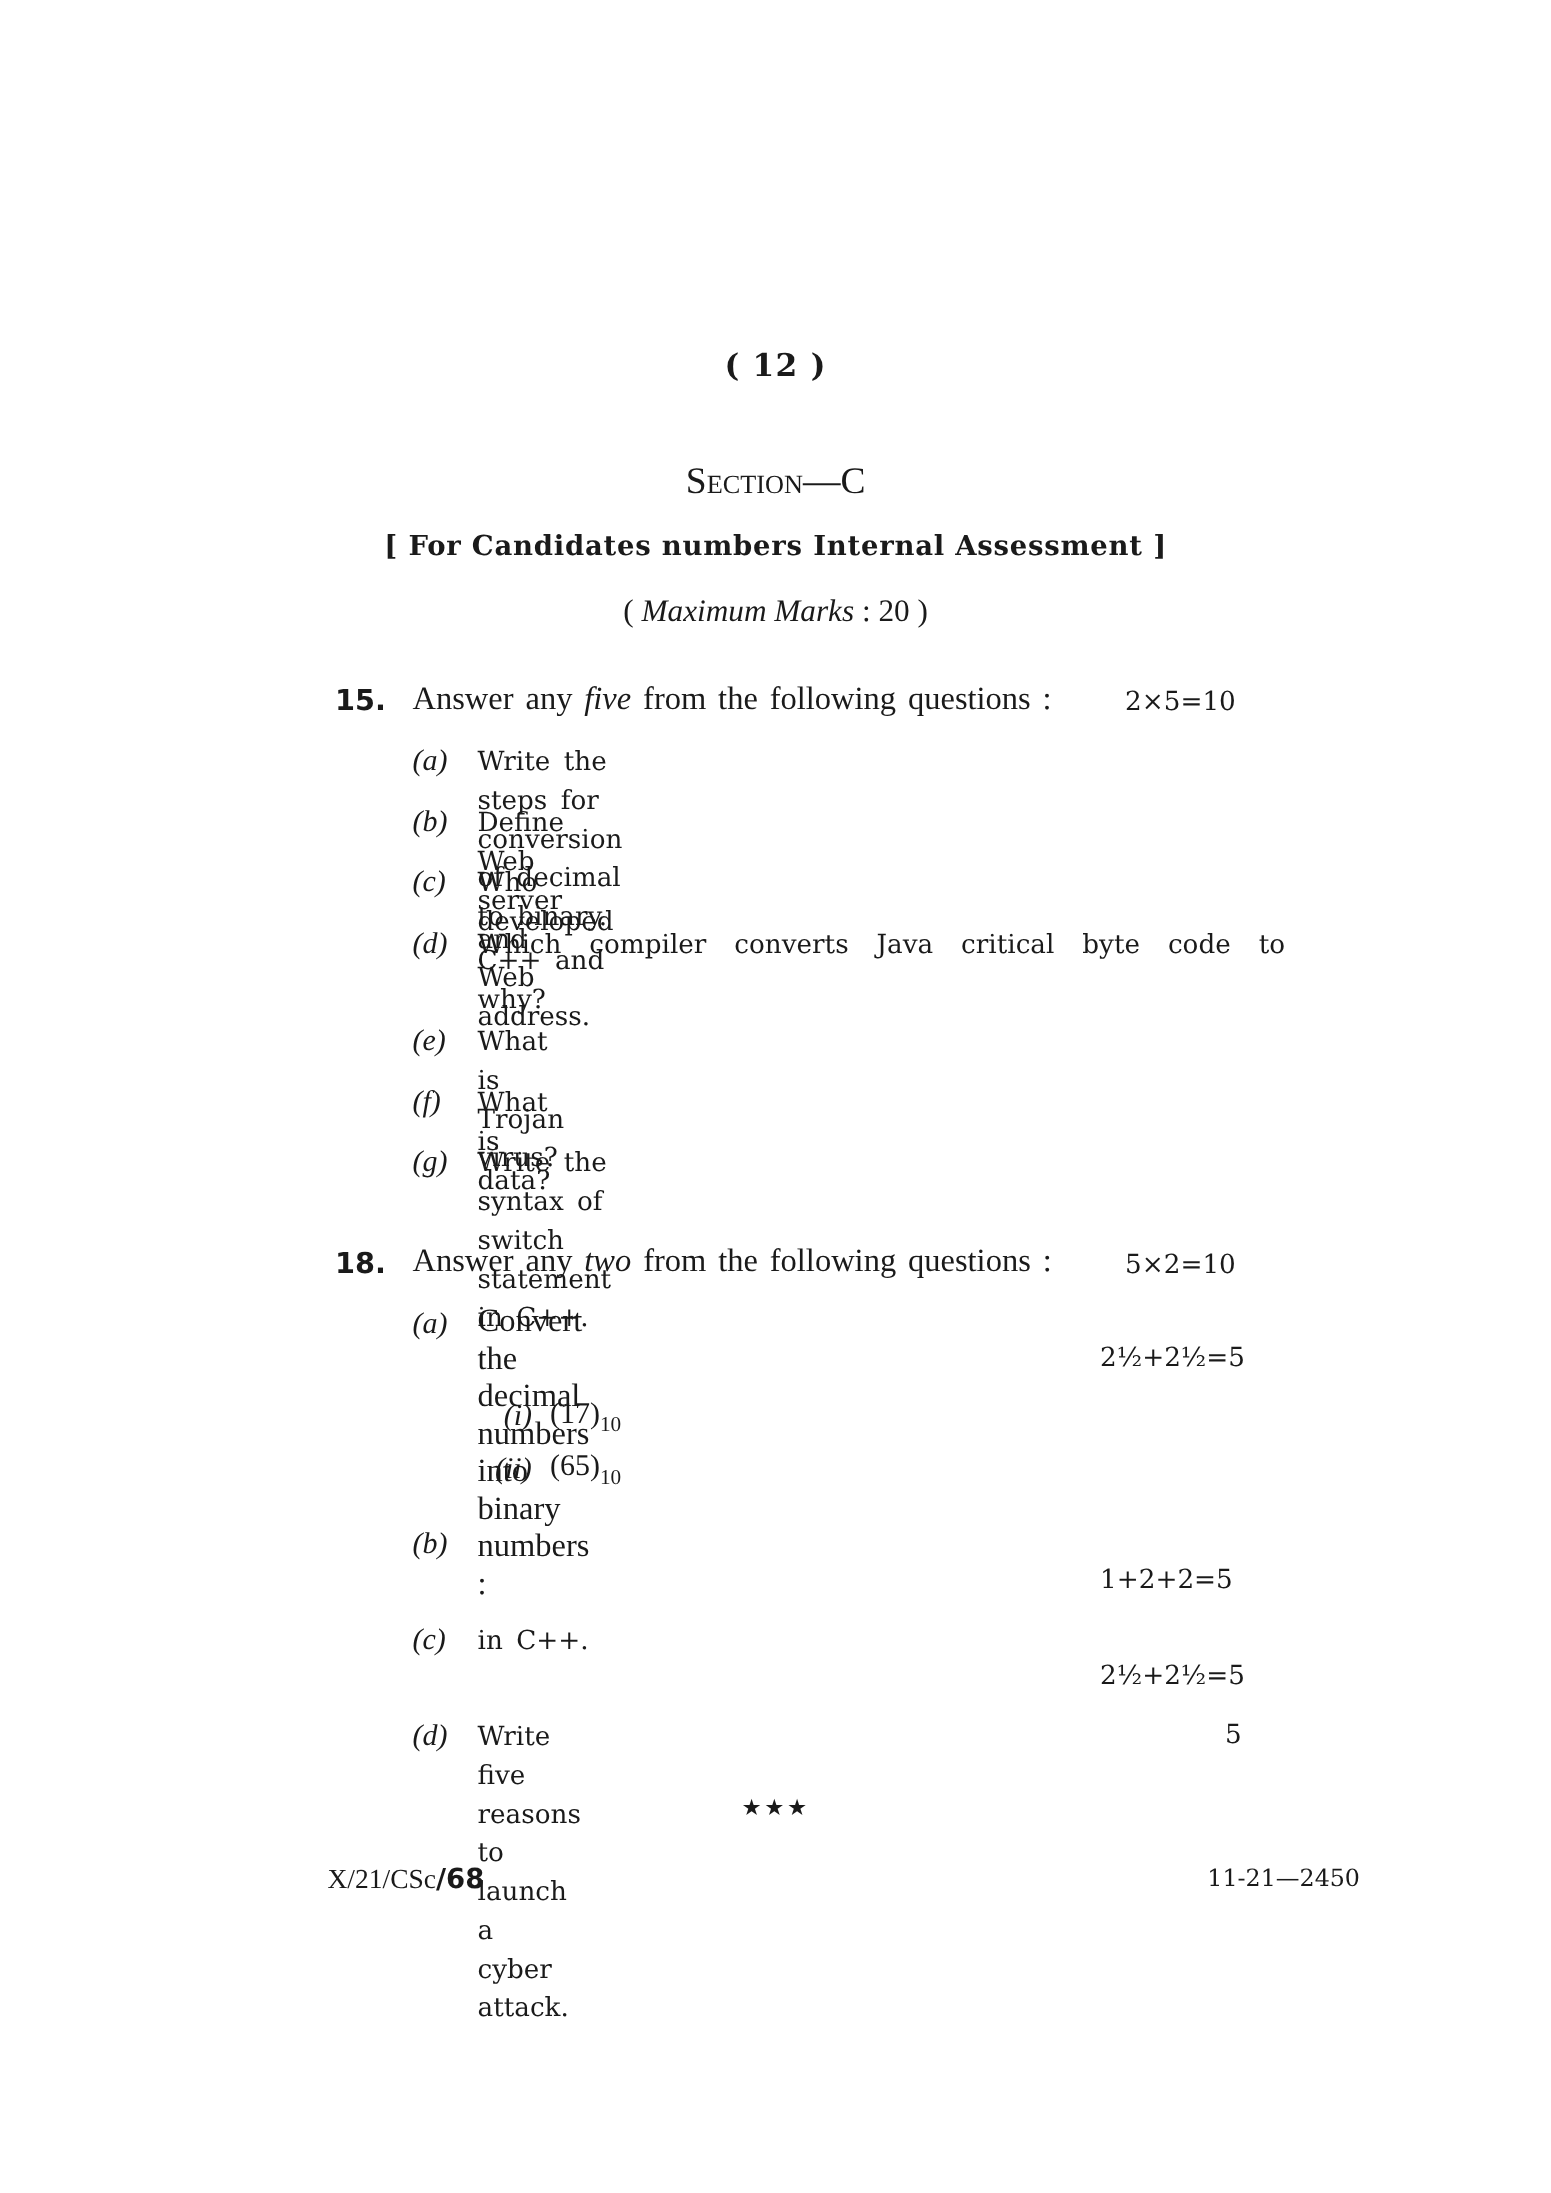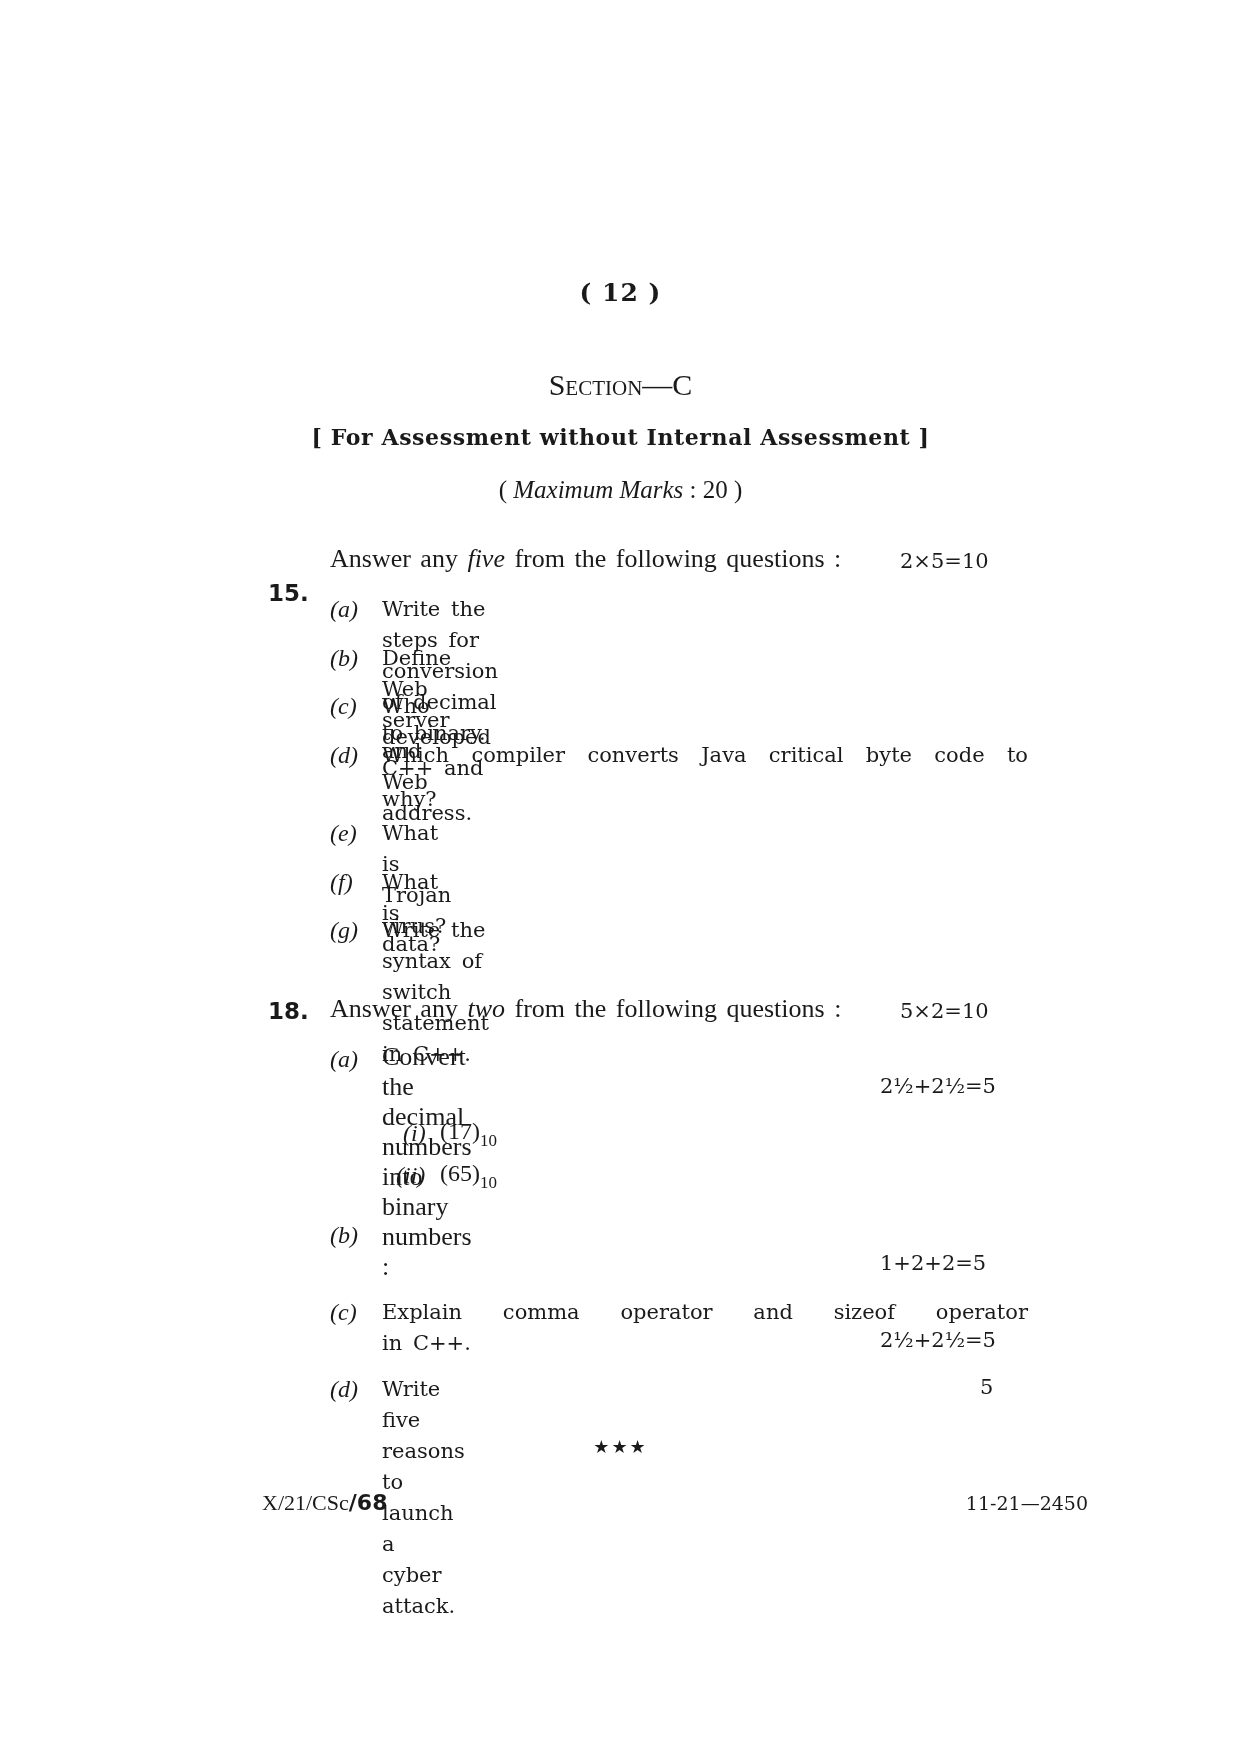--- a/index.html
+++ b/index.html
@@ -31,25 +31,25 @@
     .footer-left { font-family: "Liberation Serif", serif; font-size: 22px; }
     .footer-left b { font-family: "DejaVu Sans", sans-serif; font-weight: bold; font-size: 22px; margin-top: 40px; }
     .footer-right { font-family: "DejaVu Serif", serif; font-size: 19px; text-align: right; }
     .stars { font-family: "DejaVu Sans", sans-serif; font-size: 18px; letter-spacing: 2px; }
   </style>
 </head>
 <body>
 
 <div id="page-number" class="abs">( 12 )</div>
 <div id="section-title" class="abs">Section—C</div>
-<div id="subtitle" class="abs">[ For Assessment without Internal Assessment ]</div>
+<div id="subtitle" class="abs">[ For Candidates numbers Internal Assessment ]</div>
 <div id="max-marks" class="abs"><span>( </span><i>Maximum Marks</i><span> : 20 )</span></div>
 
 <div class="abs" style="top:0;left:0;">
-  <div class="abs qnum" style="top:548px;left:268px;margin-top:32px;">15.</div>
+  <div class="abs qnum" style="top:548px;left:268px;">15.</div>
   <div class="abs qstem" style="top:544px;left:330px;white-space:nowrap;"><span>Answer any </span><i>five</i><span> from the following questions :</span></div>
   <div class="abs marks" style="top:549px;left:900px;width:188px;">2×5=10</div>
 
   <div class="abs label" style="top:596px;left:330px;">(a)</div>
   <div class="abs item" style="top:594px;left:382px;">Write the steps for conversion of decimal to binary.</div>
 
   <div class="abs label" style="top:645px;left:330px;">(b)</div>
   <div class="abs item" style="top:643px;left:382px;">Define Web server and Web address.</div>
 
   <div class="abs label" style="top:693px;left:330px;">(c)</div>
@@ -85,21 +85,20 @@
   <div class="abs label" style="top:1162px;left:396px;">(ii)</div>
   <div class="abs sub" style="top:1160px;left:440px;"><span>(65)</span><sub>10</sub></div>
 
   <div class="abs label" style="top:1222px;left:330px;">(b)</div>
   <div class="abs item" style="top:1220px;left:382px;width:646px;">
   </div>
   <div class="abs marks" style="top:1251px;left:880px;width:208px;">1+2+2=5</div>
 
   <div class="abs label" style="top:1299px;left:330px;">(c)</div>
   <div class="abs item" style="top:1297px;left:382px;width:646px;">
-    <div style="text-align:justify;text-align-last:justify;">Explain comma operator and sizeof operator</div>
     <div>in C++.</div>
   </div>
   <div class="abs marks" style="top:1328px;left:880px;width:208px;">2½+2½=5</div>
 
   <div class="abs label" style="top:1376px;left:330px;">(d)</div>
   <div class="abs item" style="top:1374px;left:382px;">Write five reasons to launch a cyber attack.</div>
   <div class="abs marks" style="top:1375px;left:980px;width:108px;">5</div>
 </div>
 
 <div class="abs stars" style="top:1436px;left:0;width:1241px;text-align:center;">★★★</div>

